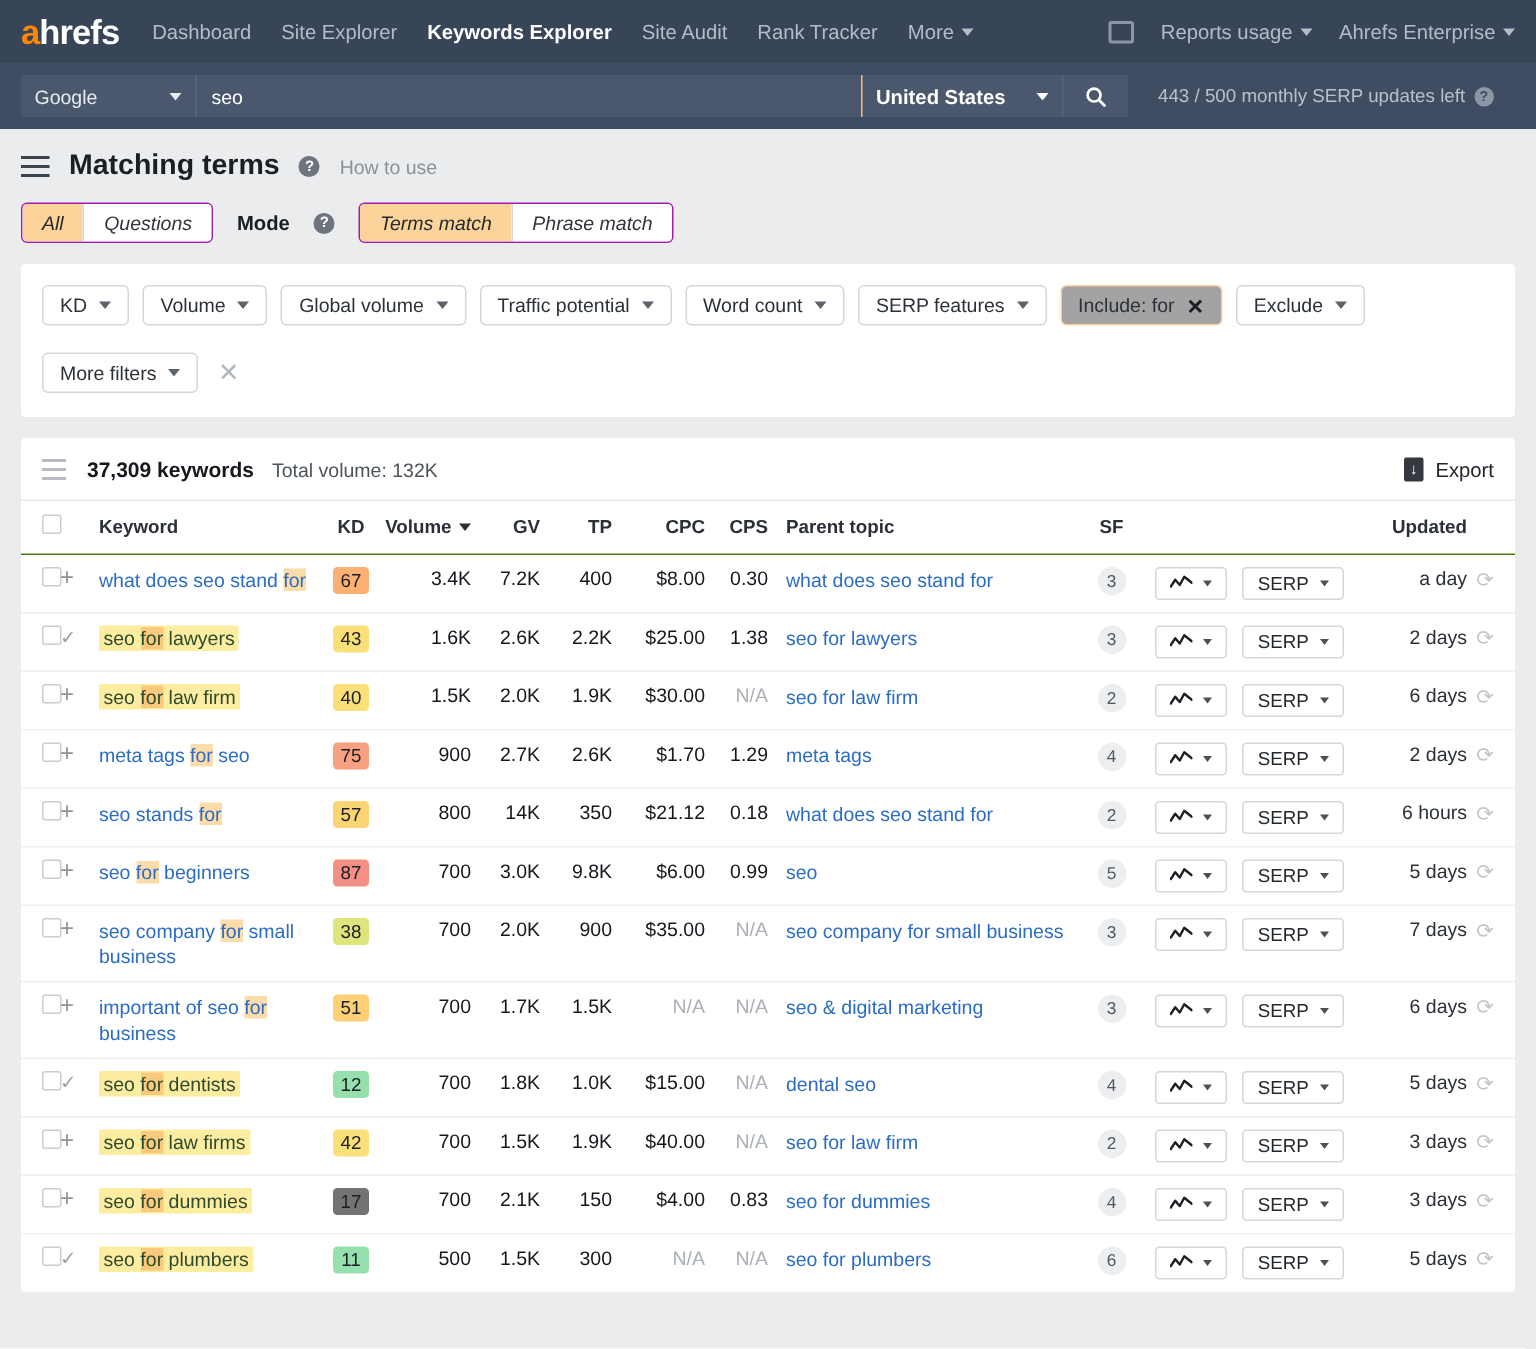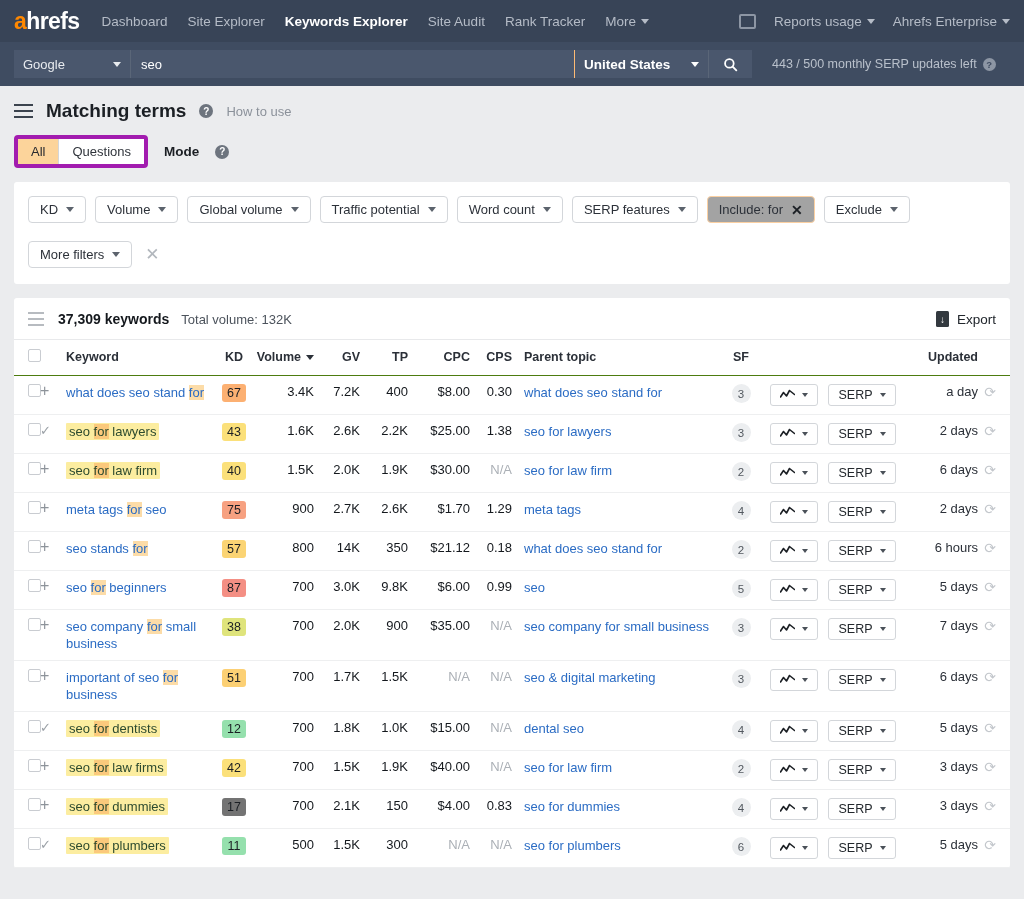--- a/index.html
+++ b/index.html
@@ -72,21 +72,21 @@
   .hamburger i { display: block; width: 19px; height: 2px; background: #3b434e; }
   .ptitle { font-size: 19px; font-weight: bold; color: #1b1f24; }
   .howto { font-size: 13px; color: #8b919a; cursor: pointer; }
   .qdark {
     display: inline-flex; align-items: center; justify-content: center;
     width: 14px; height: 14px; border-radius: 50%;
     background: #6d747e; color: #fff; font-size: 10px; font-weight: bold;
   }
 
   .moderow { display: flex; align-items: center; gap: 16px; margin-top: 13px; }
-  .seg { display: flex; border: 4px solid #a21caf; border-radius: 4px; overflow: hidden; background: #fff; }
+  .seg { display: flex; border: 1px solid #a21caf; border-radius: 4px; overflow: hidden; background: #fff; font-style: italic; }
   .seg > div { padding: 5px 13px; font-size: 13px; cursor: pointer; color: #30353c; background: #fff; }
   .seg > div + div { border-left: 1px solid #d3d6da; }
   .seg > div.on { background: #fcd49b; color: #26292e; }
   .modelbl { font-size: 13.5px; font-weight: bold; color: #1b1f24; }
 
   
   .card { background: #fff; border-radius: 3px; margin: 14px 14px 0 14px; }
   .filters { padding: 14px 14px 16px 14px; display: flex; flex-wrap: wrap; gap: 9px; }
   .fbtn {
     display: inline-flex; align-items: center; gap: 8px;
@@ -225,20 +225,24 @@
       <div class="howto">How to use</div>
     </div>
 
     <div class="moderow">
       <div class="seg">
         <div class="on">All</div>
         <div>Questions</div>
       </div>
       <div class="modelbl">Mode</div>
       <span class="qdark">?</span>
+      <div class="seg">
+        <div class="on">Terms match</div>
+        <div>Phrase match</div>
+      </div>
     </div>
   </div>
 
   <div class="card">
     <div class="filters">
       <div class="fbtn">
           <span>KD</span>
           <span class="dcaret"></span>
         </div>
       <div class="fbtn">

